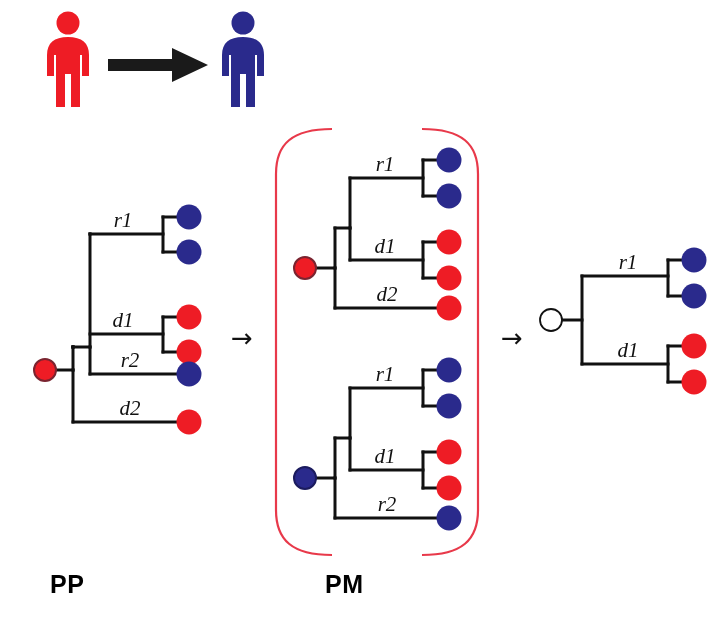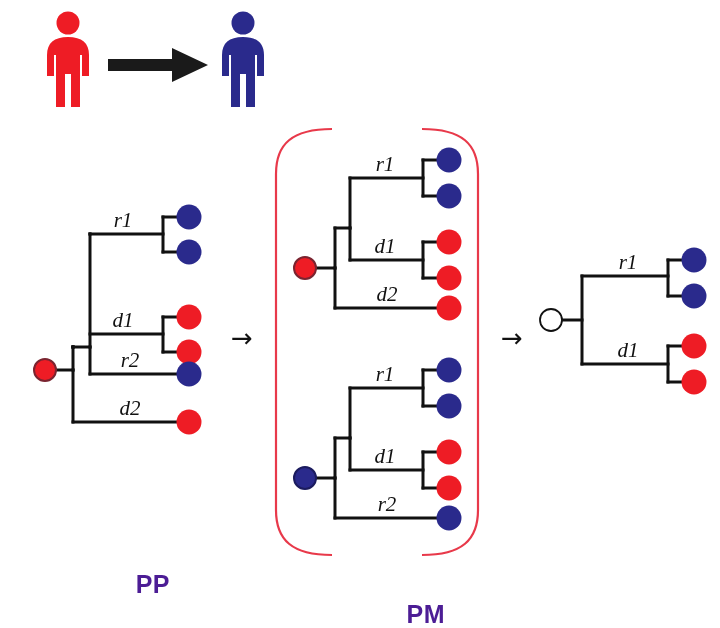--- a/index.html
+++ b/index.html
@@ -41,26 +41,26 @@
     width: 100px;
     height: 34px;
   }
 
   
   .panel-label {
     position: absolute;
     font-size: 25px;
     font-weight: bold;
     letter-spacing: 0.5px;
-    color: #4c1d95;
-    text-align: right;
+    color: #000000;
+    text-align: left;
     width: 120px;
   }
   #label-pp { left:  50px; top: 570px; }
-  #label-pm { left: 325px; top: 570px; margin-top: 30px; }
+  #label-pm { left: 325px; top: 570px; }
   #label-mm { left: 570px; top: 570px; }
 
   
   .step-arrow {
     position: absolute;
     font-size: 26px;
     line-height: 1;
     color: #111111;
     font-family: "DejaVu Sans", sans-serif;
   }

